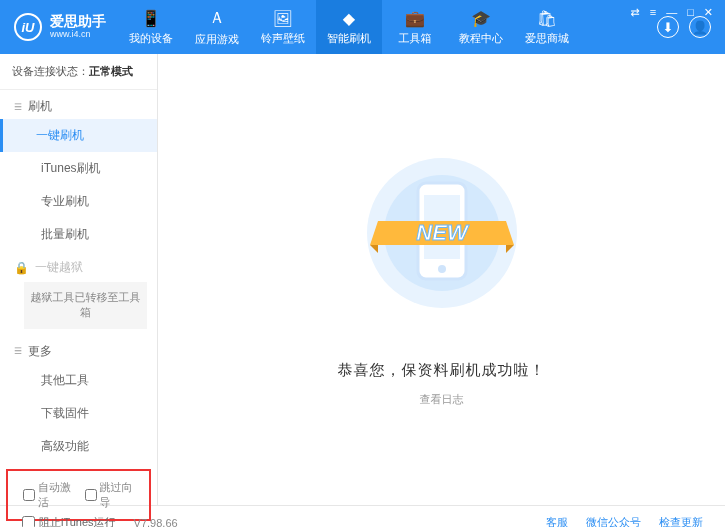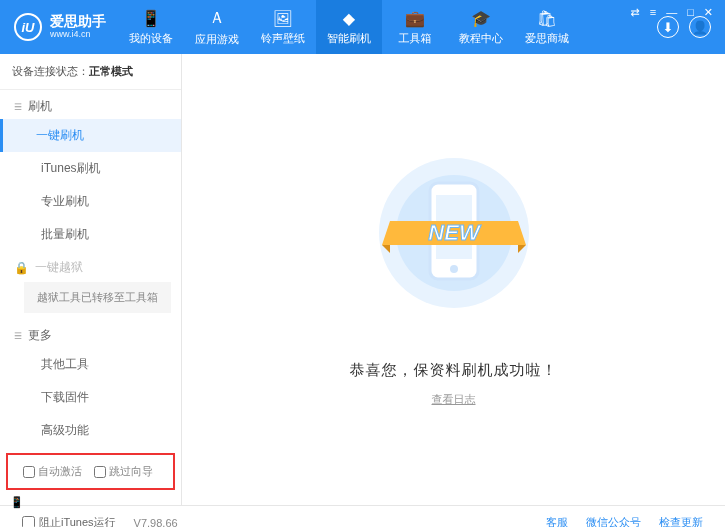--- a/index.html
+++ b/index.html
@@ -11,38 +11,38 @@
 .logo-txt .name { font-size: 14px; font-weight: bold; }
 .logo-txt .url { font-size: 9px; opacity: .9; }
 .top-nav { display: flex; height: 100%; flex: 1; }
 .nav-item { width: 66px; height: 100%; display: flex; flex-direction: column; align-items: center; justify-content: center; gap: 3px; font-size: 11px; cursor: pointer; }
 .nav-item.active { background: #1a7de0; }
 .nav-item .ic { font-size: 16px; }
 .win-ctrl { display: flex; align-items: center; gap: 10px; padding: 0 14px; }
 .win-top-row { display: flex; gap: 10px; font-size: 11px; position: absolute; top: 6px; right: 12px; }
 .circbtn { width: 22px; height: 22px; border: 1.5px solid #fff; border-radius: 50%; display: flex; align-items: center; justify-content: center; font-size: 13px; cursor: pointer; }
 .body { display: flex; height: 451px; }
-.sidebar { width: 182px; border-right: 1px solid #e6e6e6; display: flex; flex-direction: column; font-size: 12px; color: #555; }
+.sidebar { width: 158px; border-right: 1px solid #e6e6e6; display: flex; flex-direction: column; font-size: 12px; color: #555; }
 .dev-status { padding: 10px 12px; border-bottom: 1px solid #eee; font-size: 11px; }
 .dev-status b { color: #333; font-weight: bold; }
 .sb-section { padding: 8px 14px 4px; display: flex; align-items: center; gap: 6px; color: #666; font-size: 12px; }
 .sb-section .chev { font-size: 9px; color: #999; }
 .sb-item { padding: 8px 0 8px 41px; cursor: pointer; color: #666; }
 .sb-item.active { background: #eaf3fe; color: #2b8ef3; border-left: 3px solid #2b8ef3; padding-left: 33px; }
 .sb-note { margin: 2px 10px 6px 24px; padding: 8px 6px; background: #f5f5f5; color: #888; font-size: 11px; line-height: 1.4; text-align: center; }
 .checks { margin: 6px; padding: 9px 15px; border: 2px solid #e33; display: flex; gap: 12px; font-size: 11px; color: #888; align-items: center; }
 .checks label { display: flex; align-items: center; gap: 3px; cursor: pointer; }
 .checks input { width: 12px; height: 12px; }
 .dev-info { padding: 0 10px 6px 10px; font-size: 11px; }
 .dev-name { color: #2b8ef3; font-weight: bold; display: flex; align-items: center; gap: 4px; }
 .main { flex: 1; display: flex; flex-direction: column; align-items: center; justify-content: center; position: relative; }
 .phone-svg { width: 200px; height: 200px; margin-top: -10px; }
 .msg { font-size: 15px; color: #333; margin-top: 18px; letter-spacing: 1px; }
 .ok-btn { margin-top: 16px; padding: 7px 30px; border: 1px solid #ccc; background: #fff; font-size: 12px; cursor: pointer; color: #333; }
-.log-link { margin-top: 12px; font-size: 11px; color: #999; cursor: pointer; text-decoration: underline; }
+.log-link { margin-top: 12px; font-size: 11px; color: #999; cursor: pointer; }
 .footer { height: 34px; border-top: 1px solid #e6e6e6; display: flex; align-items: center; font-size: 11px; color: #666; padding: 0 22px; gap: 18px; }
 .footer .left { display: flex; align-items: center; gap: 4px; }
 .footer .spacer { flex: 1; }
 .footer .ver { color: #888; }
 .footer .flink { color: #2b8ef3; cursor: pointer; }
 .lock { color: #bbb; }
 svg { display: block; }
 </style>
 </head>
 <body>

